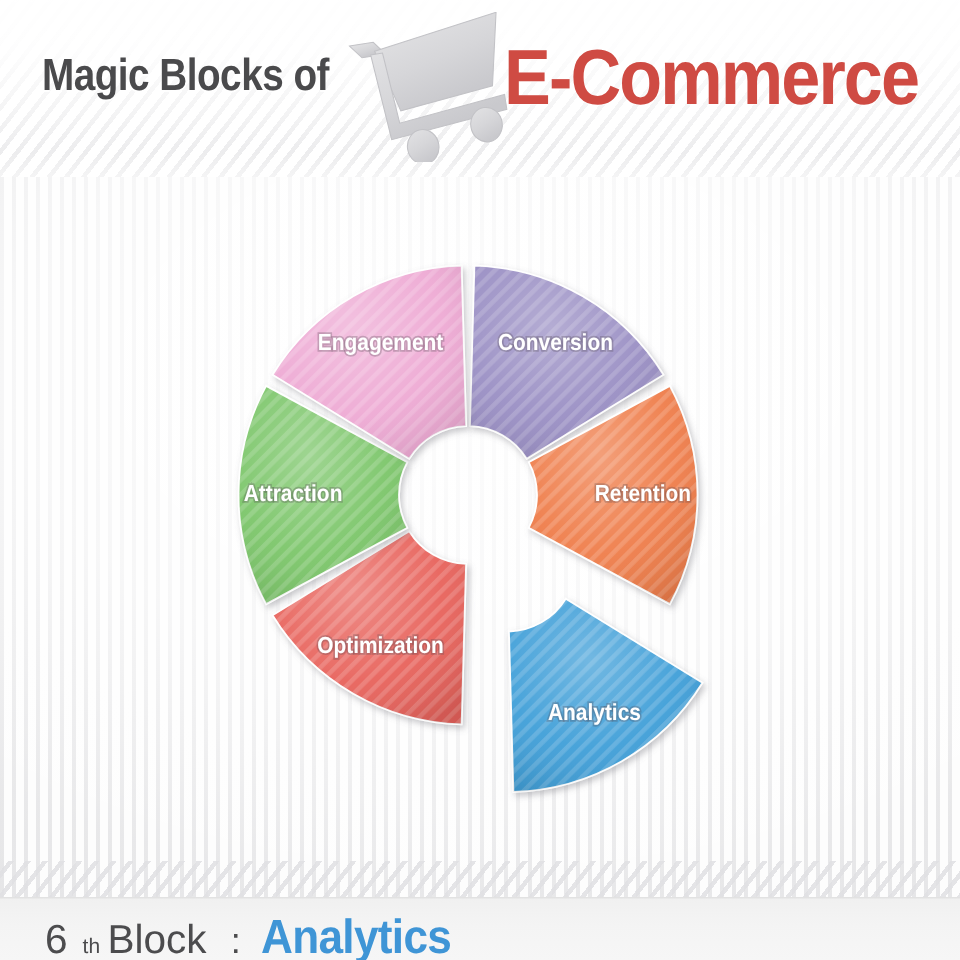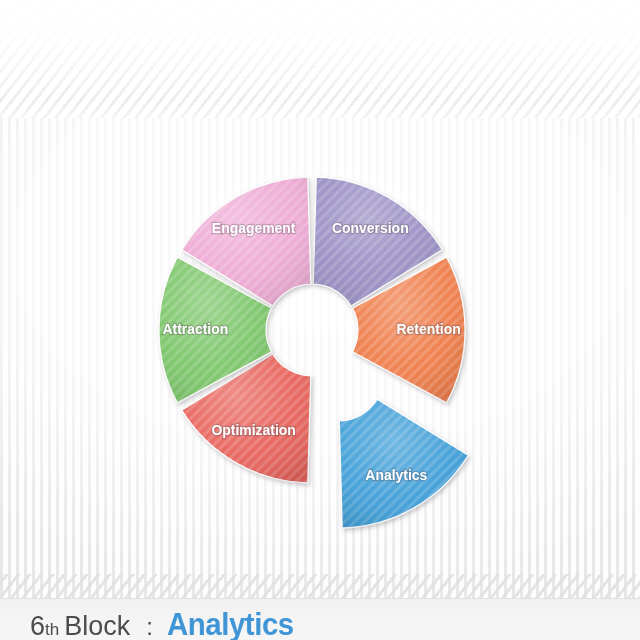--- a/index.html
+++ b/index.html
@@ -123,21 +123,21 @@
     position:absolute;left:30px;top:606px;
     white-space:nowrap;
     display:flex;align-items:baseline;
   }
   .cap-num{
     font-family:"Liberation Sans","Liberation Sans",sans-serif;
     font-size:27px;color:#4c4c4e;font-weight:normal;
   }
   .cap-th{
     font-family:"Liberation Sans",sans-serif;
-    font-size:17px;color:#4c4c4e;margin-left:0;margin-right:5px;
+    font-size:14px;color:#4c4c4e;margin-left:10px;margin-right:5px;
   }
   .cap-block{
     font-family:"Liberation Sans",sans-serif;
     font-size:27px;color:#4c4c4e;
   }
   .cap-colon{
     font-family:"Liberation Sans",sans-serif;
     font-size:24px;color:#4c4c4e;margin:0 14px 0 16px;
   }
   .cap-value{
@@ -153,20 +153,42 @@
 <div id="stage">
 
   <div class="bg-vertical"></div>
   <div class="bg-vertical-fade"></div>
   <div class="bg-diagonal-top"></div>
   <div class="bg-diagonal-mask"></div>
   <div class="bg-diagonal-bottomband"></div>
   <div class="bg-footer"></div>
   <div class="footer-hairline"></div>
 
+  <div class="header">
+    <div class="hdr-magic">Magic Blocks of</div>
+
+    <svg class="cart-icon" viewBox="0 0 118 100">
+      <defs>
+        <linearGradient id="cartG" x1="0" y1="0" x2="0.4" y2="1">
+          <stop offset="0%" stop-color="#e2e2e4"></stop>
+          <stop offset="55%" stop-color="#d6d6d9"></stop>
+          <stop offset="100%" stop-color="#c9c9cd"></stop>
+        </linearGradient>
+      </defs>
+      <g transform="rotate(-9 59 50)" fill="url(#cartG)" stroke="#c2c2c6" stroke-width="0.7">
+        <path d="M6 14 h16 l7 9 h-16 z"></path>
+        <path d="M22 20 L106 7 L96 55 L33 62 Z"></path>
+        <path d="M27 22 L31 70 L103 62 L103 72 L24 80 L19 22 Z"></path>
+        <ellipse cx="44" cy="88" rx="10.5" ry="11.5"></ellipse>
+        <ellipse cx="88" cy="80" rx="10.5" ry="11.5"></ellipse>
+      </g>
+    </svg>
+
+    <div class="hdr-ecom">E-Commerce</div>
+  </div>
 
   <div class="chart-wrap">
     <svg id="donut-svg" width="640" height="462" viewBox="0 0 640 462">
       <defs>
         <pattern id="diagStripe" width="7" height="7" patternUnits="userSpaceOnUse" patternTransform="rotate(45)">
           <rect width="7" height="7" fill="rgba(255,255,255,0)"></rect>
           <rect width="3" height="7" fill="rgba(255,255,255,0.16)"></rect>
         </pattern>
         <filter id="segShadow" x="-30%" y="-30%" width="170%" height="170%">
           <feDropShadow dx="1.6" dy="2.2" stdDeviation="2.0" flood-color="#7c7c82" flood-opacity="0.42"></feDropShadow>

